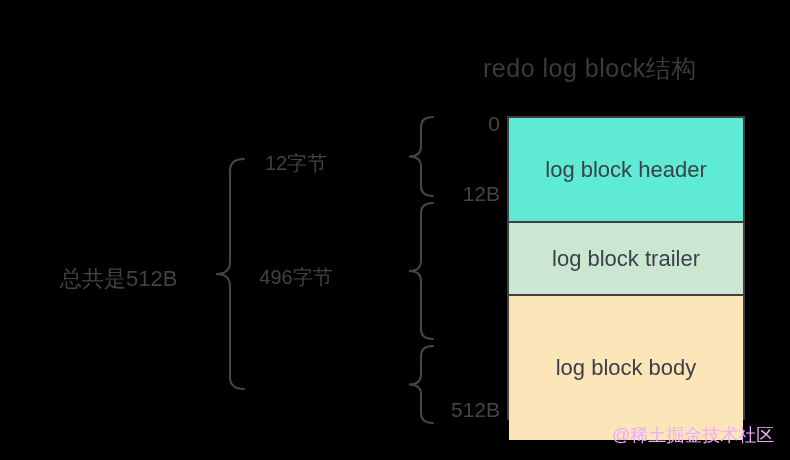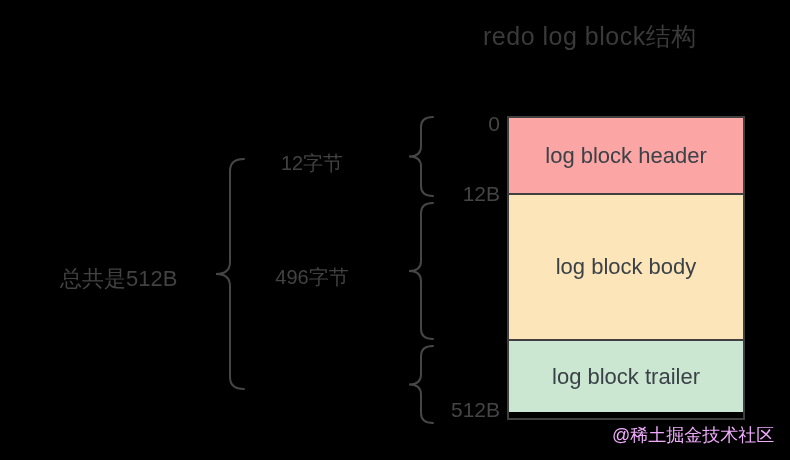--- a/index.html
+++ b/index.html
@@ -10,59 +10,59 @@
     position: relative;
     width: 790px;
     height: 460px;
     background: #000000;
     overflow: hidden;
   }
 
   .abs { position: absolute; }
 
   .title {
-    left: 483px; top: 20px;
+    left: 483px; top: 52px;
     font-size: 25px;
     color: #3a3a3a;
     letter-spacing: 0.5px;
     white-space: nowrap;
   }
 
   .block-stack {
     left: 507px; top: 116px;
     width: 238px; height: 304px;
     border: 2px solid #404040;
   }
   .block-section {
     width: 100%;
     display: flex;
     align-items: center;
     justify-content: center;
     font-size: 22px;
     color: #3a4147;
     white-space: nowrap;
   }
-  .block-header  { height: 75px;  background: #fca5a5; }
+  .block-header  { height: 103px;  background: #5eead4; }
   .block-body    { height: 146px; background: #fce5b8; border-top: 2px solid #404040; }
   .block-trailer { height: 73px;  background: #cbe7d2; border-top: 2px solid #404040; }
 
   .offset-label {
     left: 380px; width: 120px;
     text-align: right;
     font-size: 21px;
     line-height: 24px;
     color: #454545;
   }
   .offset-0    { top: 112px; }
   .offset-12b  { top: 182px; }
   .offset-508b { top: 340px; }
   .offset-512b { top: 398px; }
 
   .size-label {
-    left: 252px; width: 120px;
+    left: 236px; width: 120px;
     text-align: center;
     font-size: 20px;
     line-height: 24px;
     color: #424242;
     white-space: nowrap;
   }
   .size-header  { top: 151px; }
   .size-body    { top: 265px; }
   .size-trailer { top: 374px; }
 
@@ -112,23 +112,23 @@
   <div class="abs size-label size-body">496字节</div>
 
   <div class="abs offset-label offset-0">0</div>
   <div class="abs offset-label offset-12b">12B</div>
   <div class="abs offset-label offset-512b">512B</div>
 
   <div class="abs block-stack">
     <div class="block-section block-header">
       <span>log block header</span>
     </div>
+    <div class="block-section block-trailer">
+      <span>log block trailer</span>
+    </div>
     <div class="block-section block-body">
       <span>log block body</span>
-    </div>
-    <div class="block-section block-trailer">
-      <span>log block trailer</span>
     </div>
   </div>
 
   <div class="abs watermark">@稀土掘金技术社区</div>
 
 </div>
 
 </body></html>

